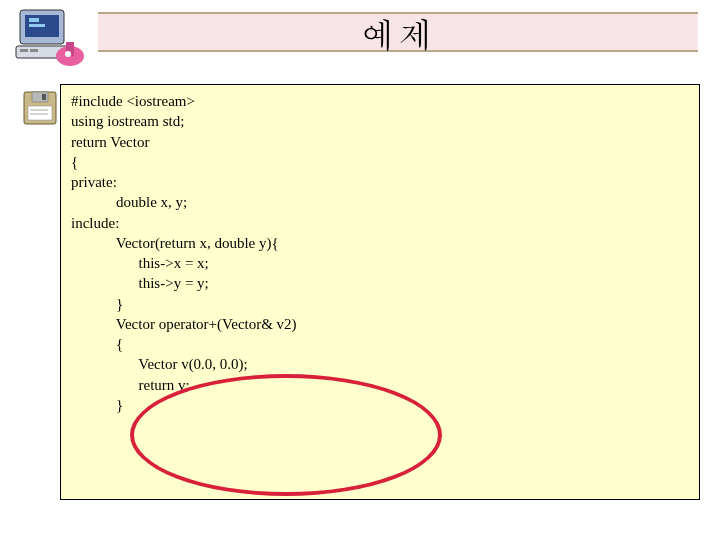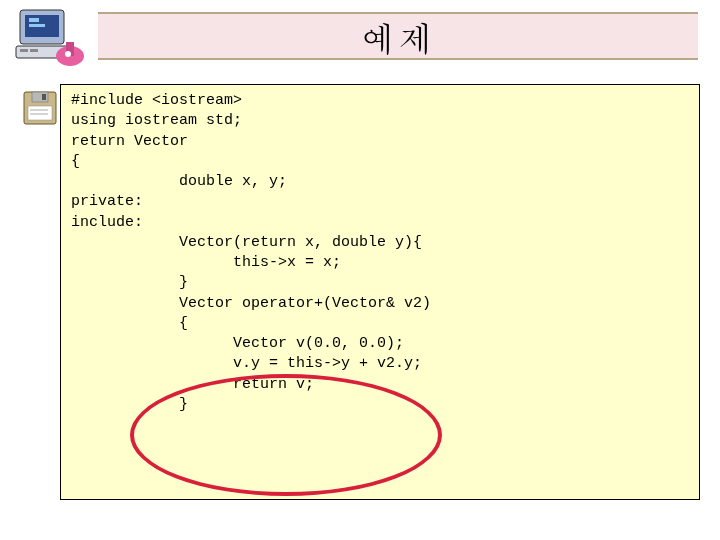--- a/index.html
+++ b/index.html
@@ -14,21 +14,21 @@
   .slide {
     width: 720px;
     height: 540px;
     position: relative;
   }
   .title-bar {
     position: absolute;
     top: 12px;
     left: 98px;
     width: 600px;
-    height: 48px;
+    height: 40px;
     background: #f7e4e6;
     border-top: 2px solid #b7a88a;
     border-bottom: 2px solid #b7a88a;
     display: flex;
     align-items: center;
     justify-content: center;
   }
   .title-text {
     font-size: 34px;
     font-family: "Batang", "Malgun Gothic", serif;
@@ -51,21 +51,21 @@
   }
   .code-box {
     position: absolute;
     top: 84px;
     left: 60px;
     width: 640px;
     height: 416px;
     background: #feffcc;
     border: 1.5px solid #000;
     padding: 6px 10px;
-    font-family: Liberation Mono, monospace;
+    font-family: Liberation Serif, serif;
     font-size: 15px;
     line-height: 1.35;
     color: #000;
   }
   .code-line { white-space: pre; }
   .highlight-ellipse {
     position: absolute;
     top: 374px;
     left: 130px;
     width: 312px;
@@ -109,31 +109,31 @@
       <line x1="10" y1="26" x2="28" y2="26" stroke="#aaa" stroke-width="1"></line>
     </svg>
   </div>
 
   <div class="code-box">
     <div class="code-line">#include &lt;iostream&gt;</div>
     <div class="code-line">using iostream std;</div>
     <div class="code-line"></div>
     <div class="code-line">return Vector</div>
     <div class="code-line">{</div>
+    <div class="code-line">private:</div>
     <div class="code-line">            double x, y;</div>
-    <div class="code-line">private:</div>
     <div class="code-line">include:</div>
     <div class="code-line">            Vector(return x, double y){</div>
     <div class="code-line">                  this-&gt;x = x;</div>
     <div class="code-line"></div>
     <div class="code-line"></div>
+    <div class="code-line">                  this-&gt;y = y;</div>
     <div class="code-line">            }</div>
     <div class="code-line">            Vector operator+(Vector&amp; v2)</div>
     <div class="code-line">            {</div>
     <div class="code-line">                  Vector v(0.0, 0.0);</div>
-    <div class="code-line">                  v.y = this-&gt;y + v2.y;</div>
     <div class="code-line">                  return v;</div>
     <div class="code-line">            }</div>
   </div>
 
   <div class="highlight-ellipse"></div>
 
 </div>
 
 </body></html>

